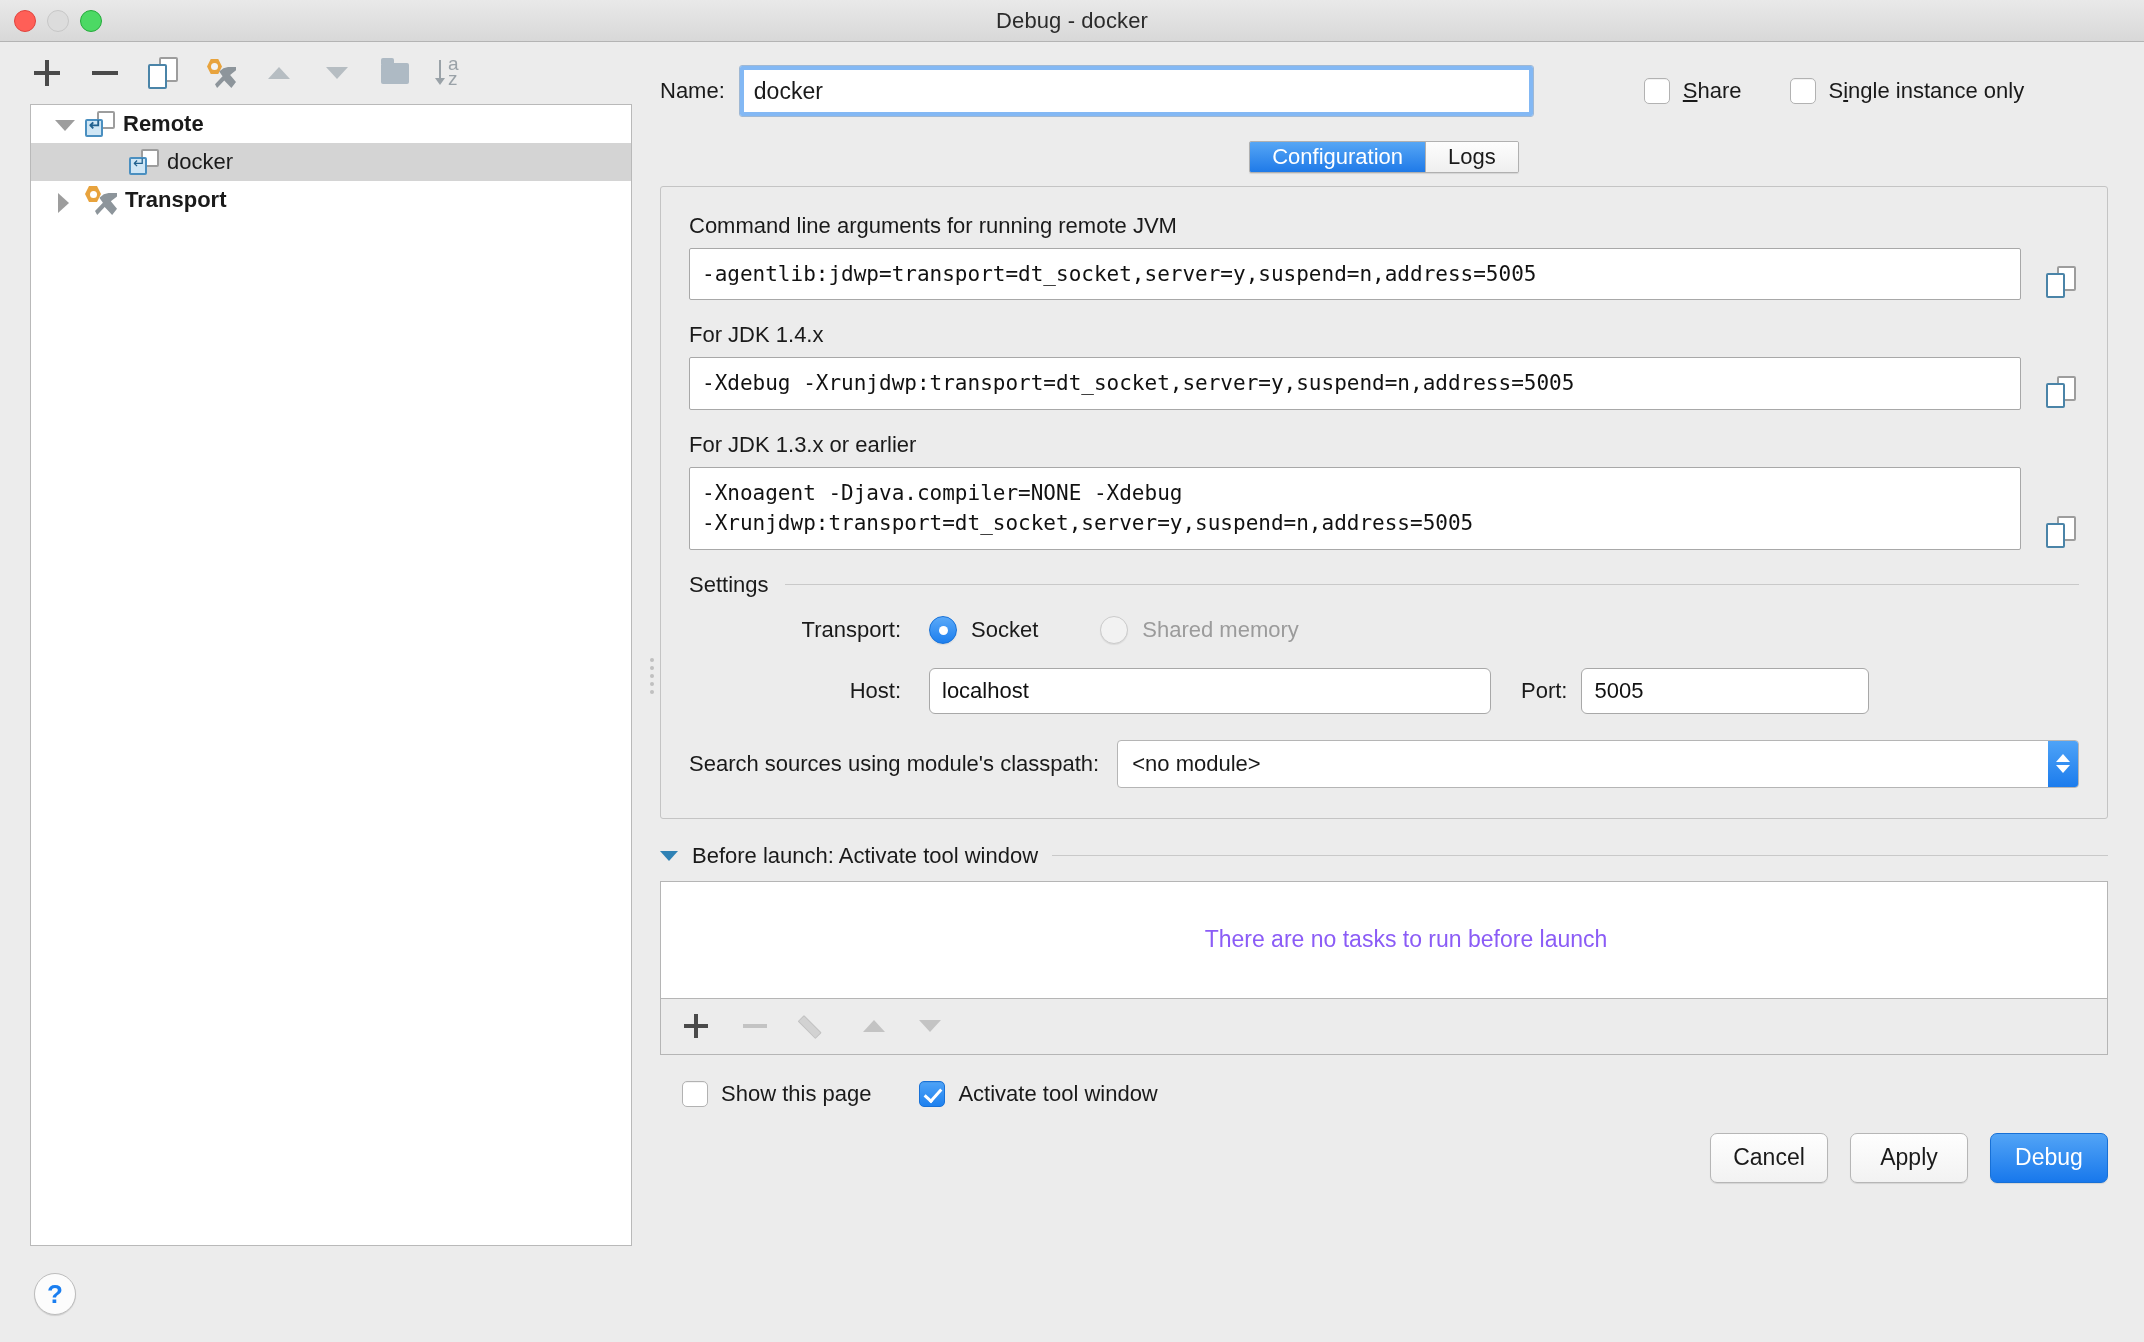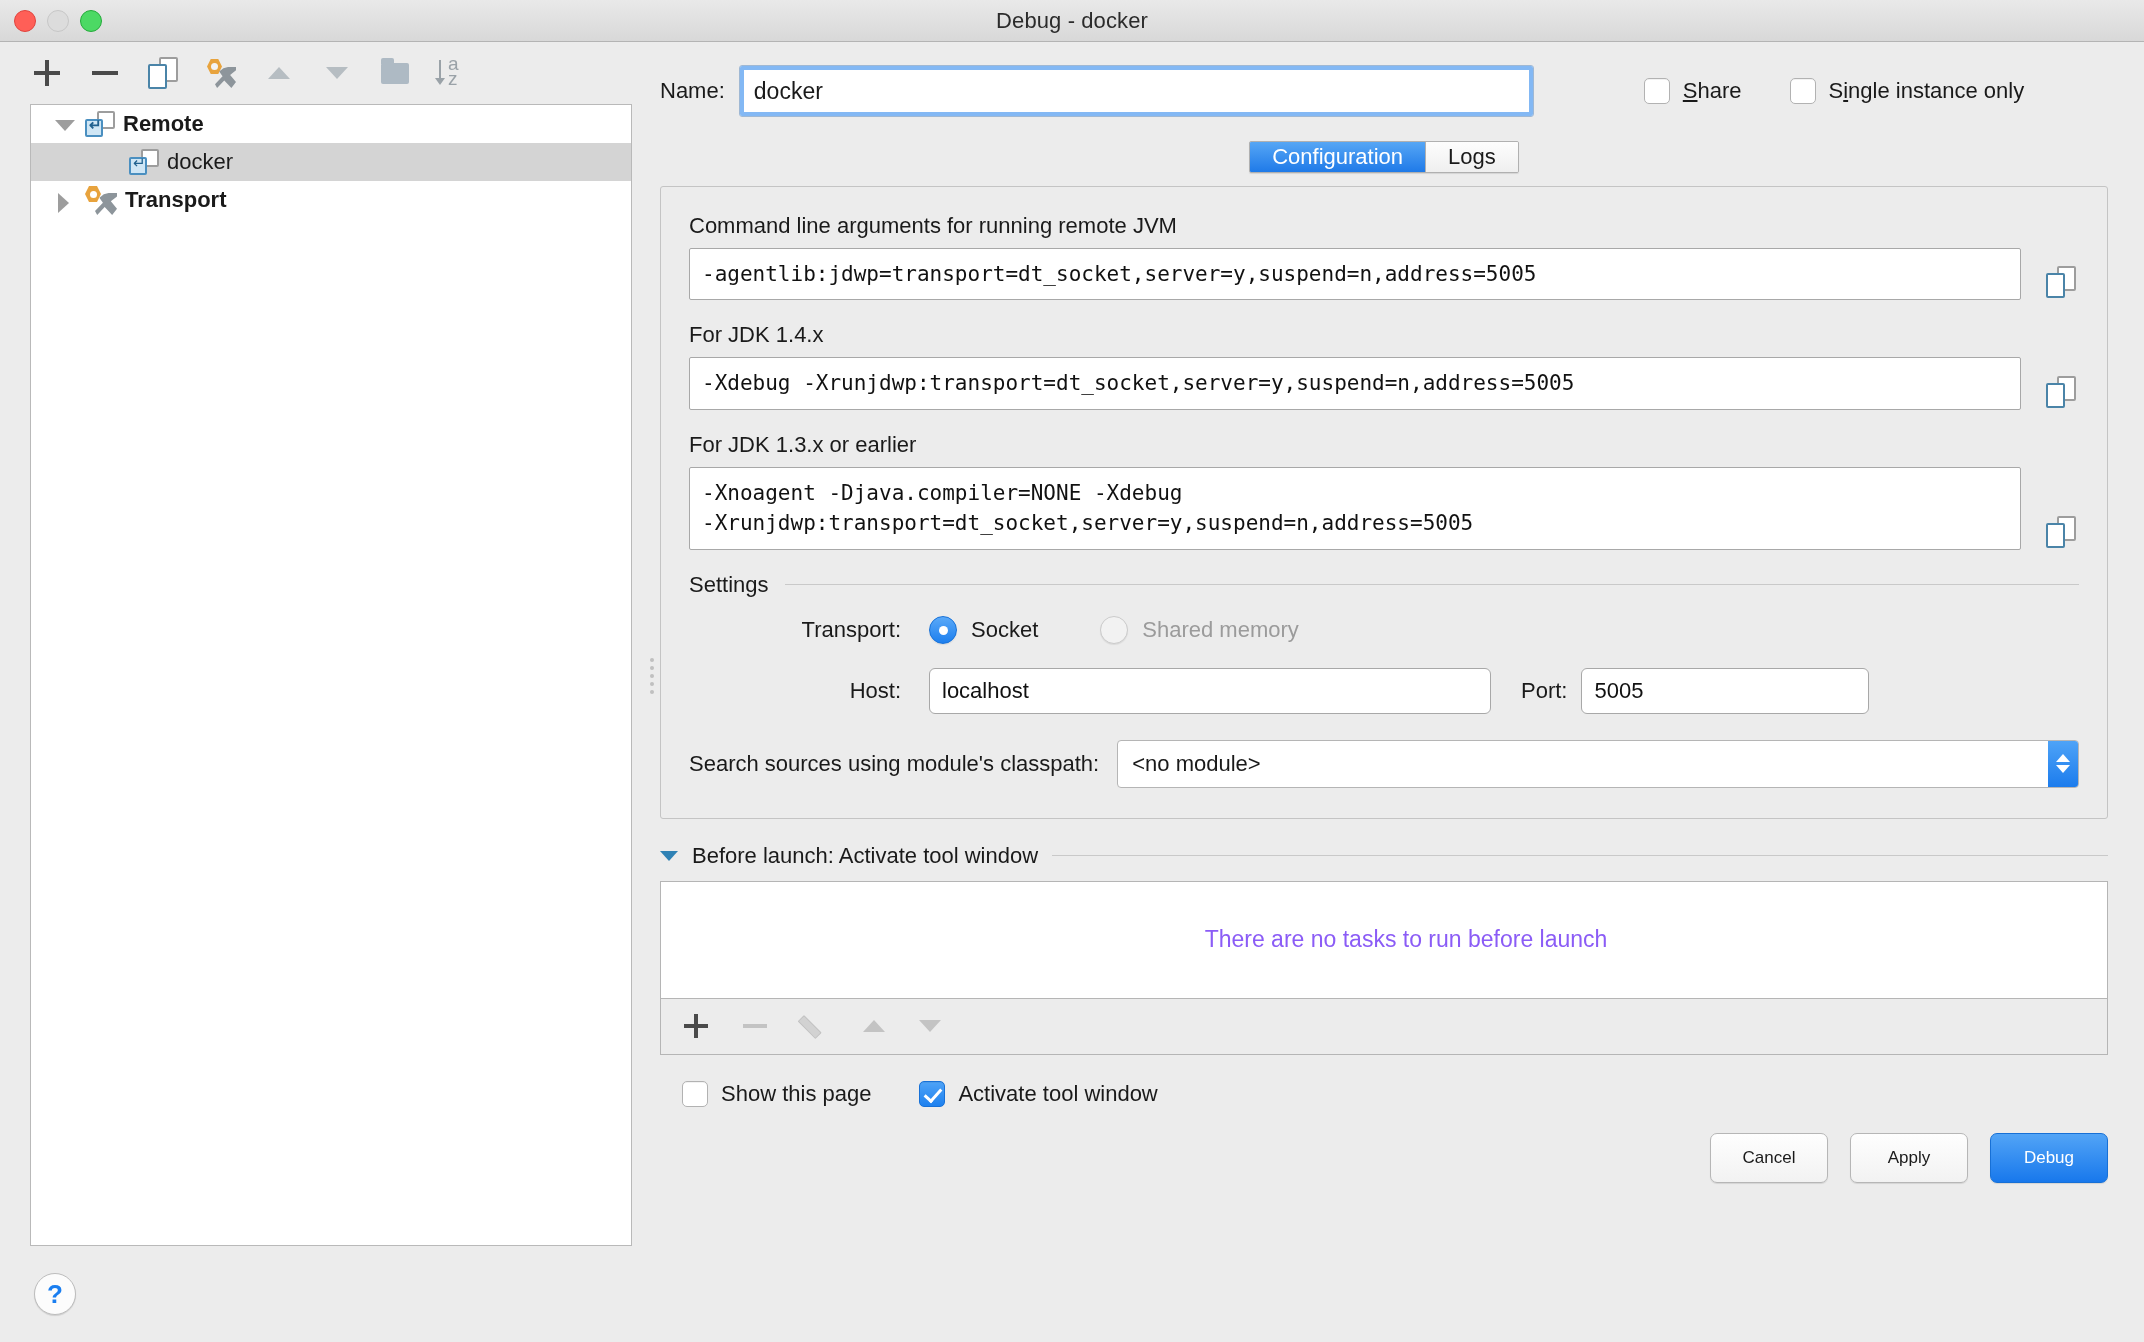--- a/index.html
+++ b/index.html
@@ -559,21 +559,21 @@
 
   .buttons-row {
     display: flex; align-items: center; justify-content: flex-end;
     gap: 22px;
     padding: 26px 0 26px 0;
   }
   .btn {
     min-width: 118px;
     height: 50px;
     border-radius: 7px;
-    font-size: 17px;
+    font-size: 23px;
     display: flex; align-items: center; justify-content: center;
     background: linear-gradient(to bottom, #fefefe, #f2f2f2);
     border: 1px solid #b6b6b6;
     box-shadow: 0 1px 1px rgba(0,0,0,.10);
     color: #1a1a1a;
     padding: 9px 20px;
   }
   .btn.primary {
     background: linear-gradient(to bottom, #52a4f6 0%, #1878ec 100%);
     border-color: #1770d6;

